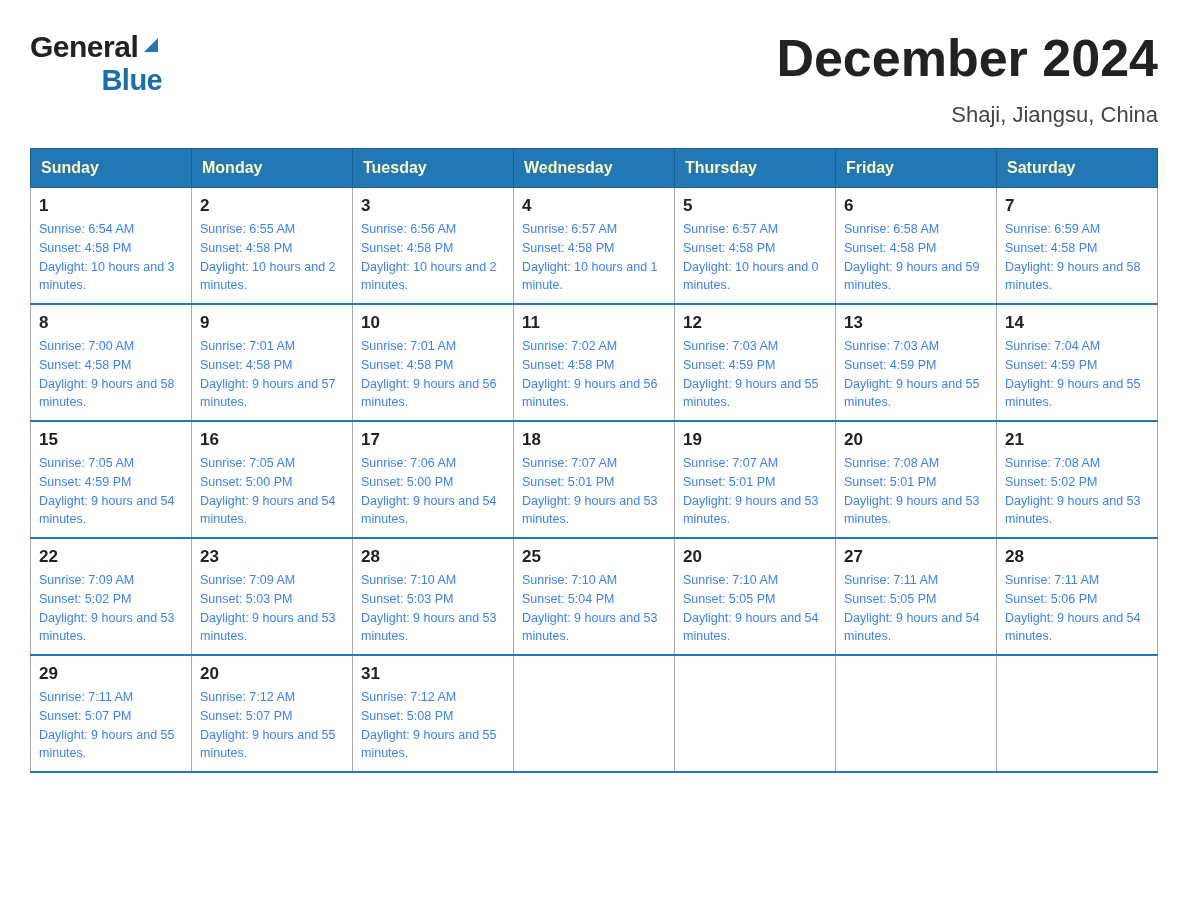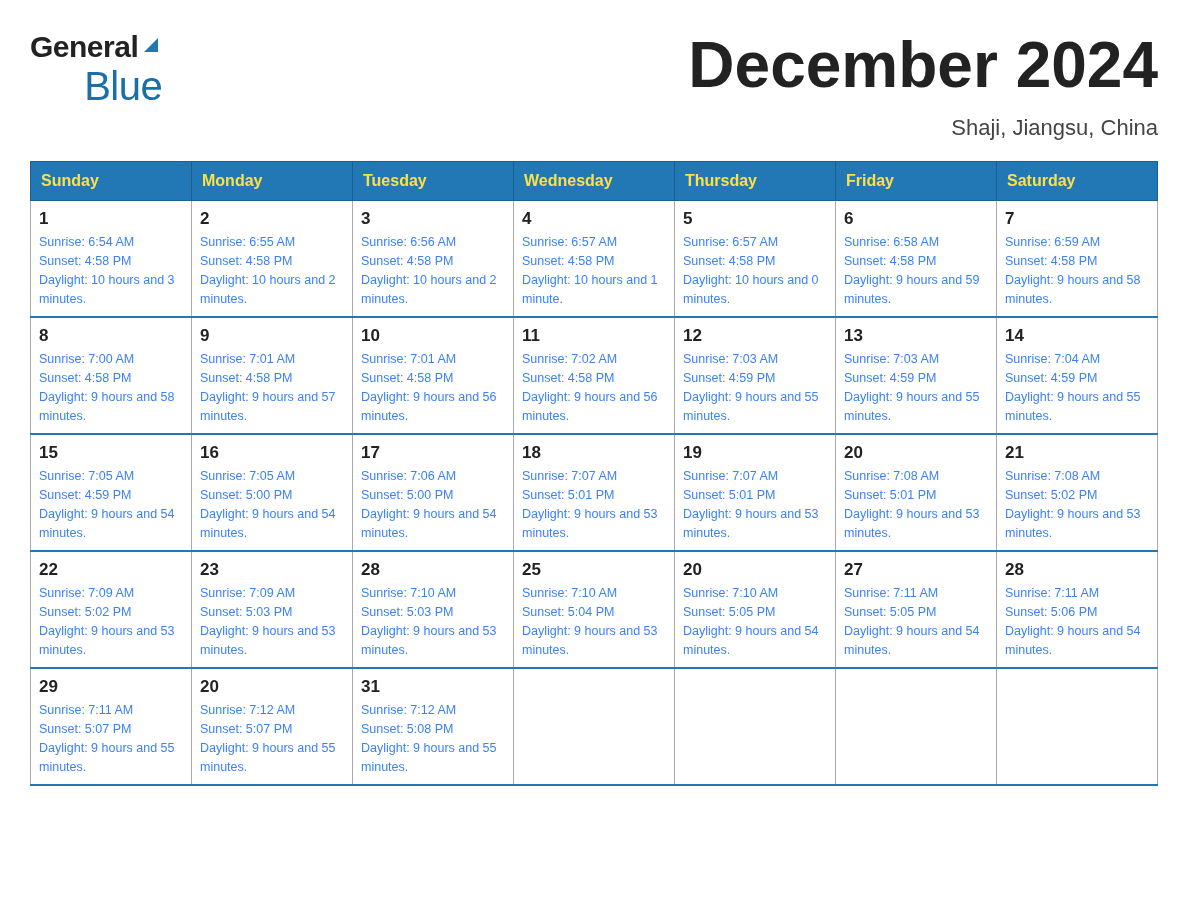--- a/index.html
+++ b/index.html
@@ -17,37 +17,37 @@
     }
     .logo {
       display: flex;
       flex-direction: column;
       align-items: flex-end;
     }
     .title-block {
       text-align: right;
     }
     .month-title {
-      font-size: 64px;
+      font-size: 52px;
       font-weight: bold;
       color: #222;
       line-height: 1.1;
     }
     .location-title {
       font-size: 22px;
       color: #444;
       margin-top: 15px;
     }
     table {
       width: 100%;
       border-collapse: collapse;
     }
     thead th {
       background-color: #2278b5;
-      color: #fde047;
+      color: #fef9c3;
       font-size: 16px;
       font-weight: bold;
       padding: 10px 10px;
       text-align: left;
       border: 1px solid #1a6090;
     }
     tbody td {
       border: 1px solid #aaa;
       vertical-align: top;
       padding: 8px 8px;
@@ -78,22 +78,22 @@
       align-items: center;
       gap: 0px;
     }
     .logo-text-general {
       font-size: 30px;
       font-weight: bold;
       color: #222;
       letter-spacing: -0.5px;
     }
     .logo-text-blue {
-      font-size: 40px;
-      font-weight: normal;
+      font-size: 29px;
+      font-weight: bold;
       color: #1a6fa8;
       letter-spacing: -0.5px;
     }
   </style>
 </head>
 <body>
 
 <div class="header">
   <div class="logo">
     <div class="logo-row">

